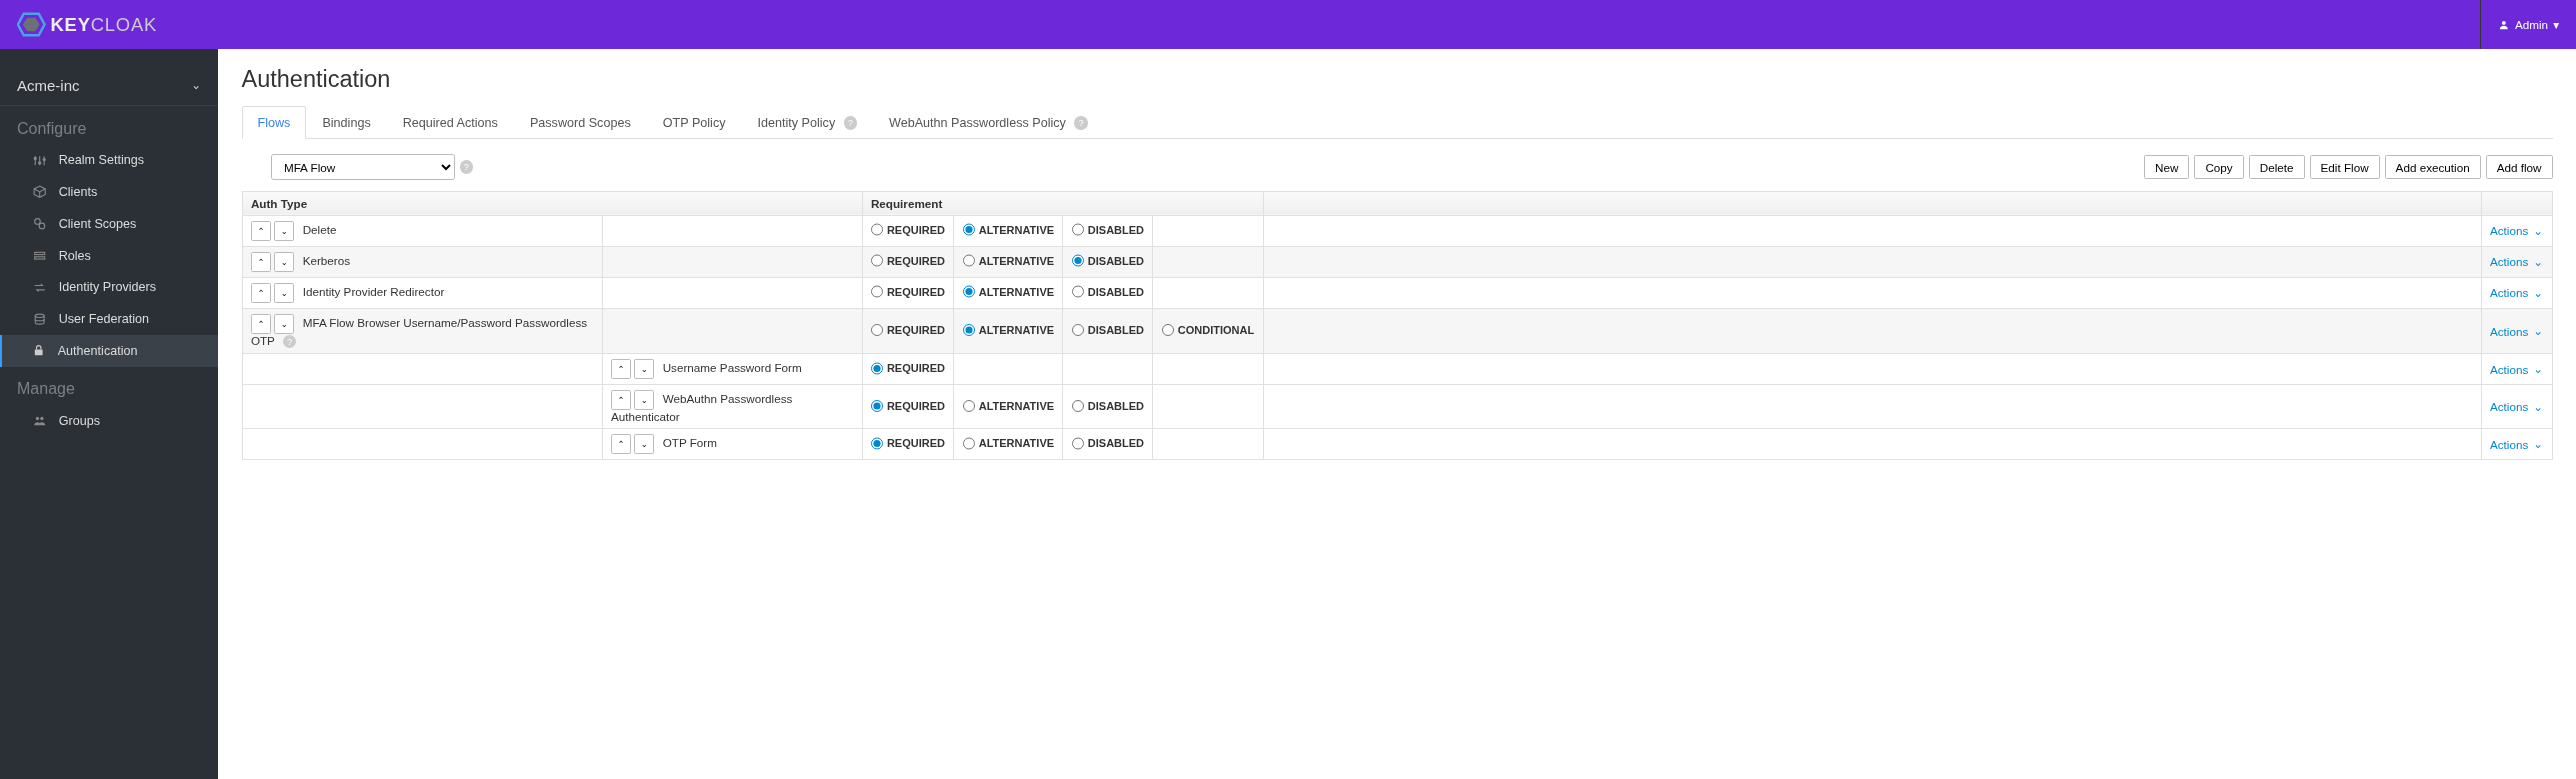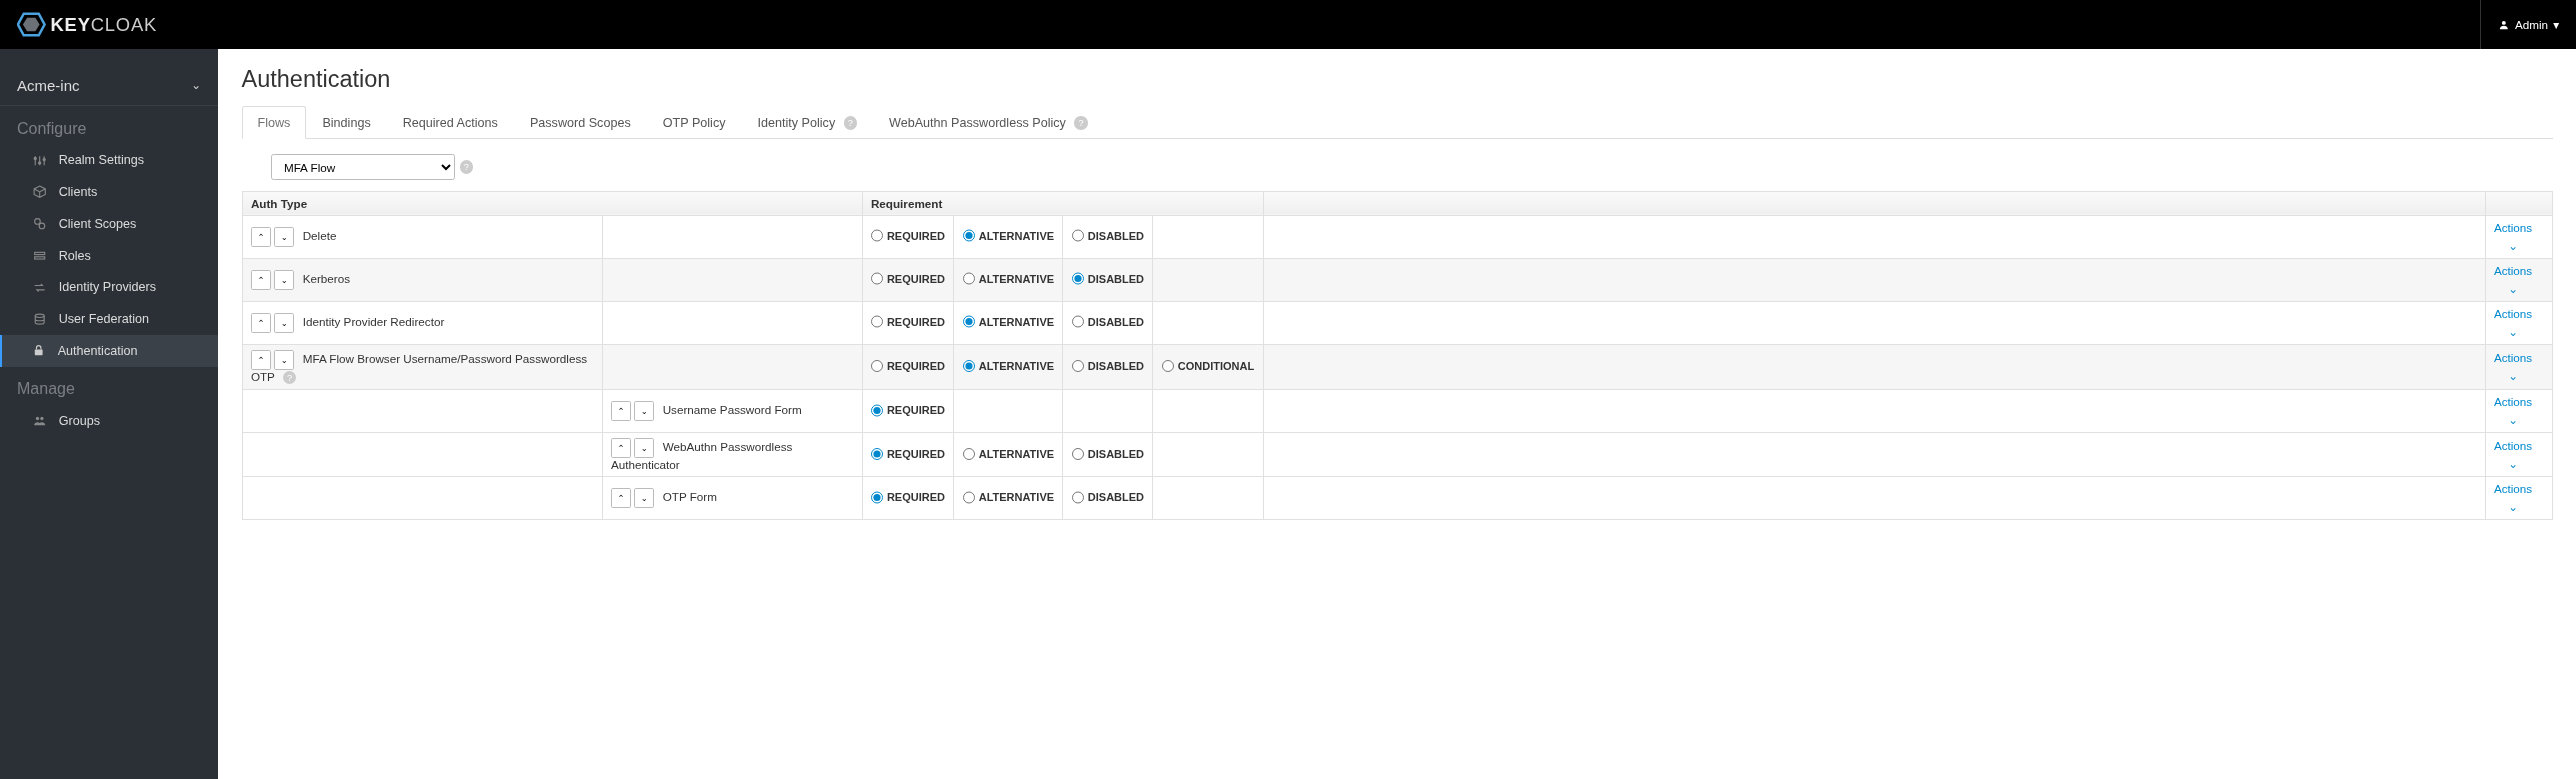--- a/index.html
+++ b/index.html
@@ -3,21 +3,21 @@
 <meta charset="utf-8">
 <style>
   * { box-sizing: border-box; margin: 0; padding: 0; }
   body {
     font-family: "Helvetica Neue", Helvetica, Arial, sans-serif;
     font-size: 11.7px;
     color: #333;
     background: #fff;
   }
   .topbar {
-    background: #000000;
+    background: #6d28d9;
     height: 49px;
     display: flex;
     align-items: center;
     justify-content: space-between;
     padding: 0 17px;
   }
   .logo {
     display: flex;
     align-items: center;
     gap: 5px;
@@ -106,21 +106,21 @@
     font-size: 12.6px;
     color: #555;
     cursor: pointer;
     border: 0.8px solid transparent;
     border-bottom: none;
     display: flex;
     align-items: center;
     gap: 3.4px;
   }
   .tab.active {
-    color: #737373;
+    color: #3b82f6;
     border: 0.8px solid #ddd;
     border-bottom: 0.8px solid #fff;
     margin-bottom: -0.8px;
     border-radius: 2.5px 2.5px 0 0;
   }
   .toolbar {
     display: flex;
     justify-content: space-between;
     align-items: center;
     margin-bottom: 0;
@@ -191,21 +191,20 @@
   }
   .radio-opt input { width: 12.6px; height: 12.6px; accent-color: #0088ce; }
   td.req-cell { white-space: nowrap; width: 1%; }
   .actions-link {
     color: #0088ce;
     cursor: pointer;
     font-size: 11.7px;
     display: inline-flex;
     align-items: center;
     gap: 5px;
-    flex-direction: column;
   }
   td.actions-cell { text-align: left; width: 67px; }
   .indent-arrows { margin-left: 0; }
   .sub-cell-empty { background:#fff; }
 </style>
 </head>
 <body>
 
 <div class="topbar">
   <div class="logo">
@@ -346,20 +345,28 @@
         </div>
     </div>
 
     <div class="toolbar">
       <div style="display:flex;align-items:center;padding-left:29px;">
         <select class="flow-select">
           <option>MFA Flow</option>
         </select>
         <span class="help-icon">?</span>
       </div>
+      <div class="btn-group">
+        <button class="btn">New</button>
+        <button class="btn">Copy</button>
+        <button class="btn">Delete</button>
+        <button class="btn">Edit Flow</button>
+        <button class="btn">Add execution</button>
+        <button class="btn">Add flow</button>
+      </div>
     </div>
 
     <table>
       <thead>
         <tr>
           <th colspan="2">Auth Type</th>
           <th colspan="4">Requirement</th>
           <th></th>
           <th></th>
         </tr>

